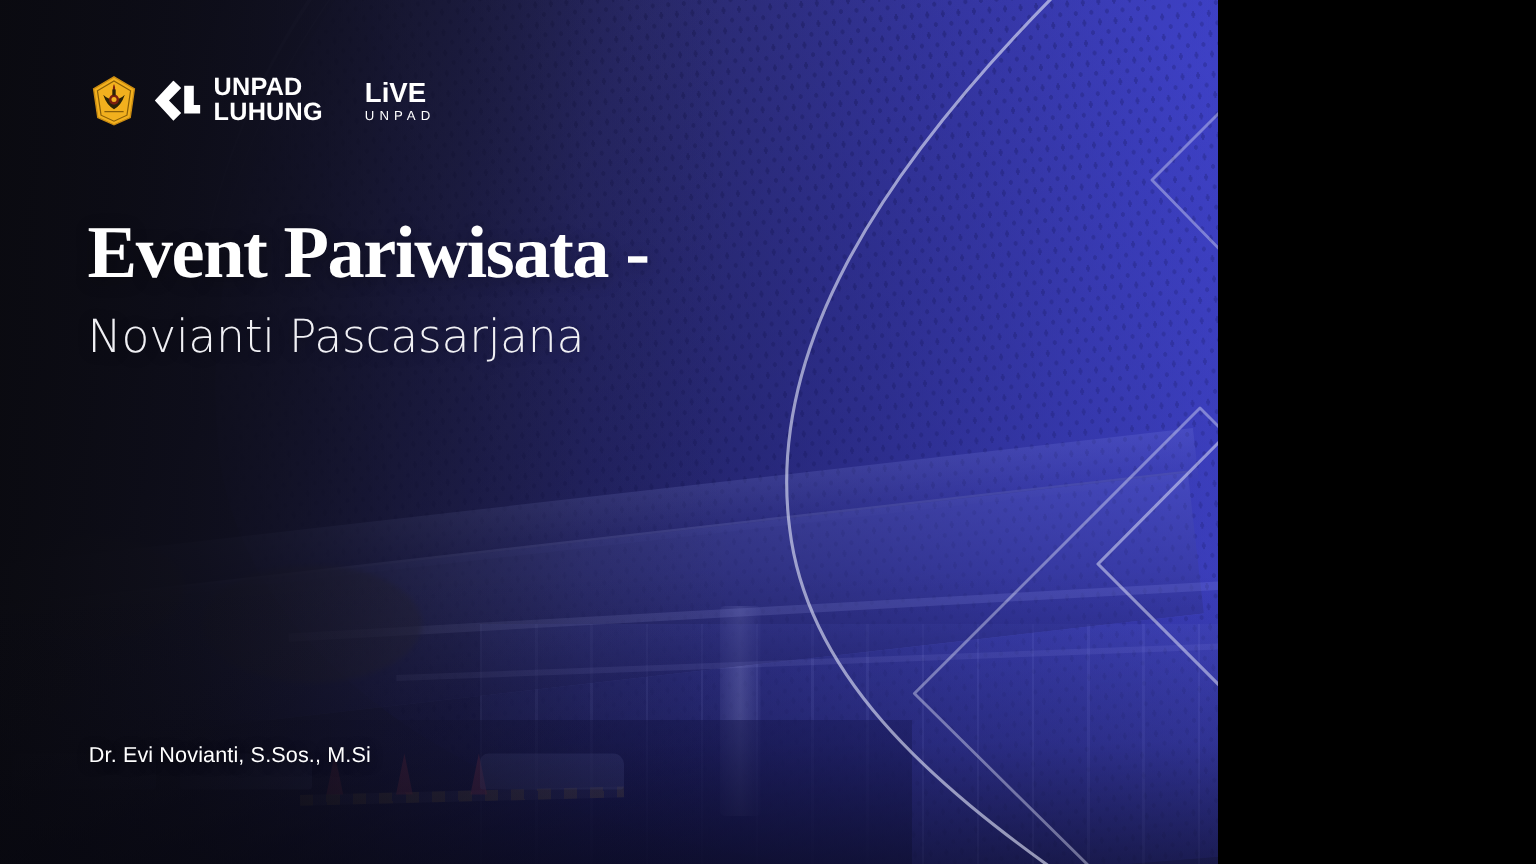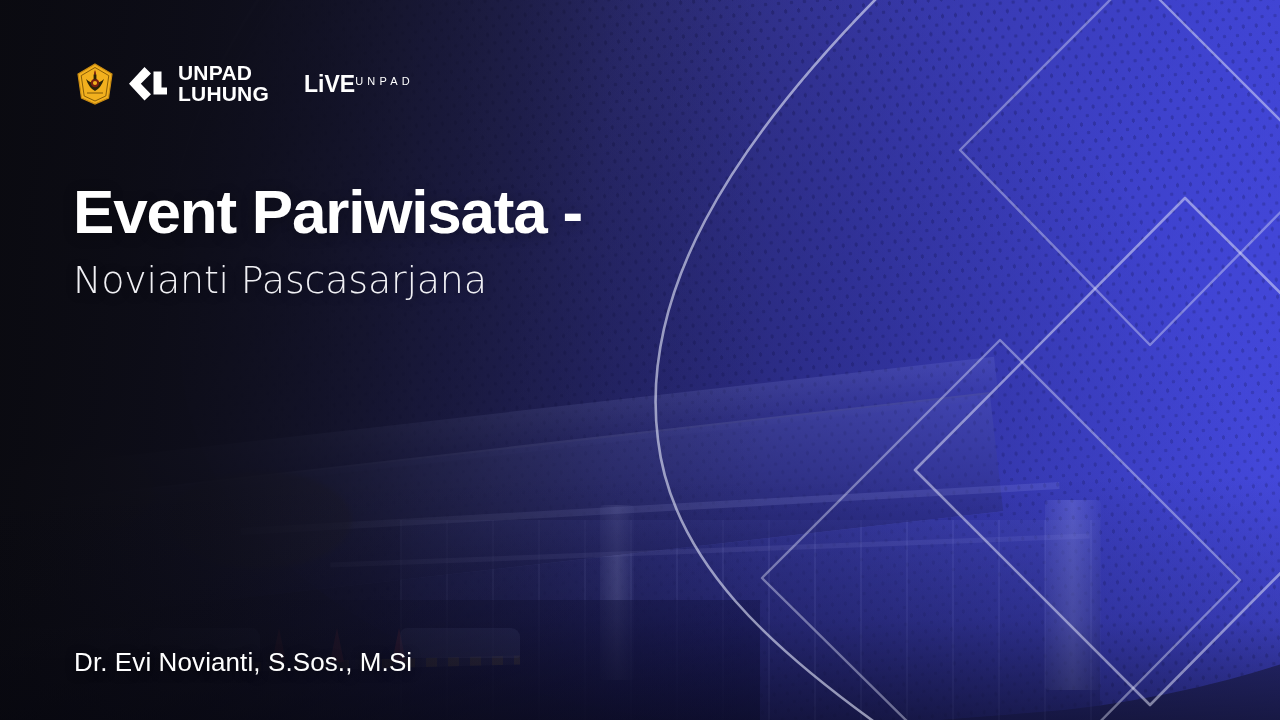--- a/index.html
+++ b/index.html
@@ -1,20 +1,20 @@
 <!DOCTYPE html>
 <html><head>
 <meta charset="utf-8">
 <style>
   html,body{margin:0;padding:0;background:#000;}
   *{box-sizing:border-box;}
 
   .slide{
     position:relative;
-    width:1280px;height:720px;
+    width:1015px;height:720px;
     overflow:hidden;
     font-family:"Liberation Sans", sans-serif;
     background:#14141c;
   }
 
   
   .photo{position:absolute;inset:0;overflow:hidden;}
 
   
   .sky{
@@ -173,57 +173,56 @@
 
   .unpad-luhung{
     display:flex;flex-direction:column;
     line-height:.98;margin-left:-2px;
   }
   .unpad-luhung span{
     color:#fff;font-weight:700;font-size:21px;letter-spacing:.2px;
     font-family:"Liberation Sans", sans-serif;
   }
   .live-block{
-    display:flex;align-items:flex-start;
+    display:flex;flex-direction:column;align-items:flex-start;
     margin-left:10px;padding-left:12px;line-height:1;
   }
   .live-top{
     color:#fff;font-weight:700;font-size:23px;letter-spacing:0px;
   }
   .live-bot{
     color:#fff;font-weight:400;font-size:11px;letter-spacing:4.2px;margin-top:3px;
   }
 
   
   .headline{
     position:absolute;left:73px;top:176px;width:880px;
   }
   .headline h1{
     margin:0;color:#ffffff;
-    font-family:Liberation Sans, sans-serif;
+    font-family:Liberation Serif, serif;
     font-weight:700;font-size:62px;line-height:1.16;
     letter-spacing:-1.2px;
     text-shadow:0 2px 14px rgba(0,0,0,.30);
   }
   .headline h1 .l2{display:block;}
   .subtitle{
     margin:10px 0 0 0;color:#f0f0f4;
     font-family:"DejaVu Sans", sans-serif;
     font-weight:300;font-size:38px;line-height:1.2;letter-spacing:-.2px;
     text-shadow:0 2px 12px rgba(0,0,0,.32);
   }
 
   
   .presenter{
     position:absolute;left:74px;top:619px;
     color:#ffffff;
     font-family:"Liberation Sans", sans-serif;
-    font-weight:400;font-size:26px;letter-spacing:.1px;
+    font-weight:400;font-size:18px;letter-spacing:.1px;
     text-shadow:0 2px 10px rgba(0,0,0,.55);
-    margin-top:28px;
   }
 </style>
 </head>
 <body>
 
 <div class="slide">
 
   <div class="photo">
     <div class="sky"></div>
     <div class="facade"></div>

